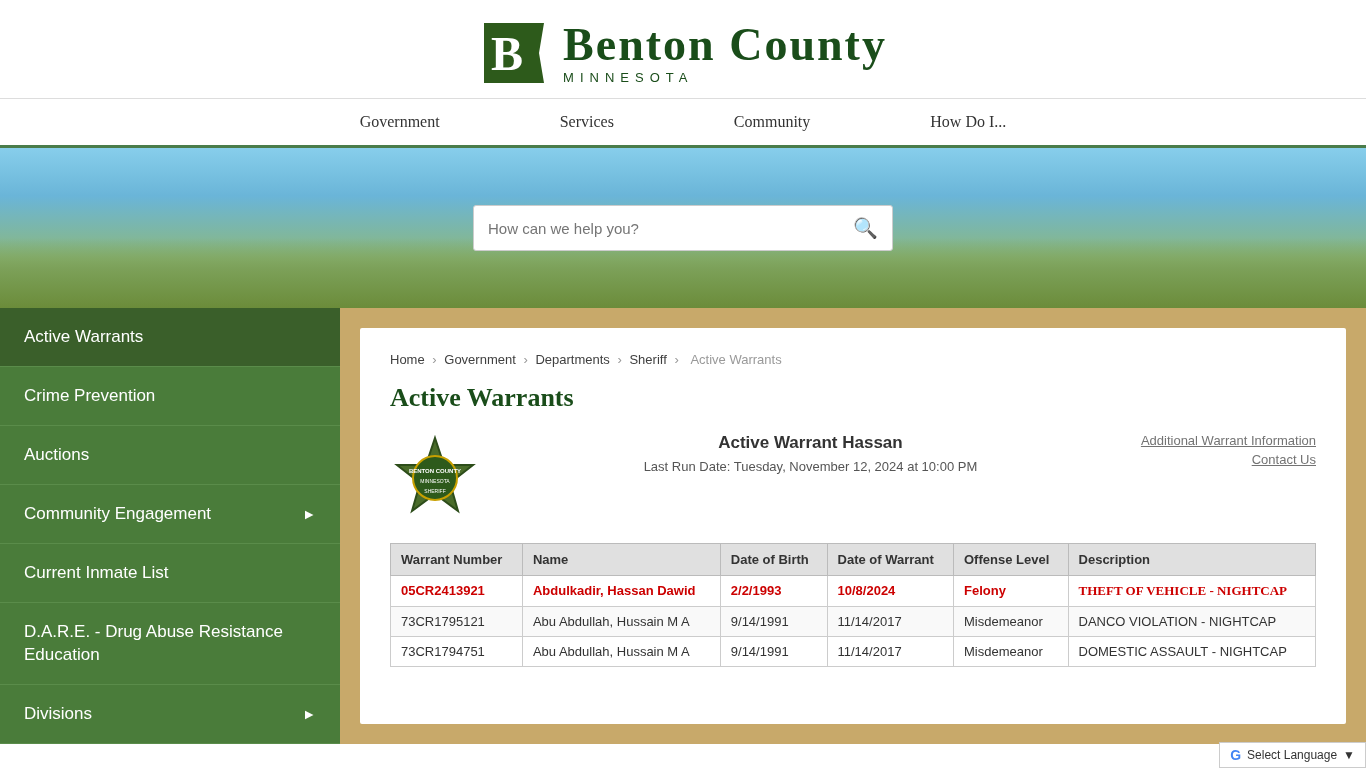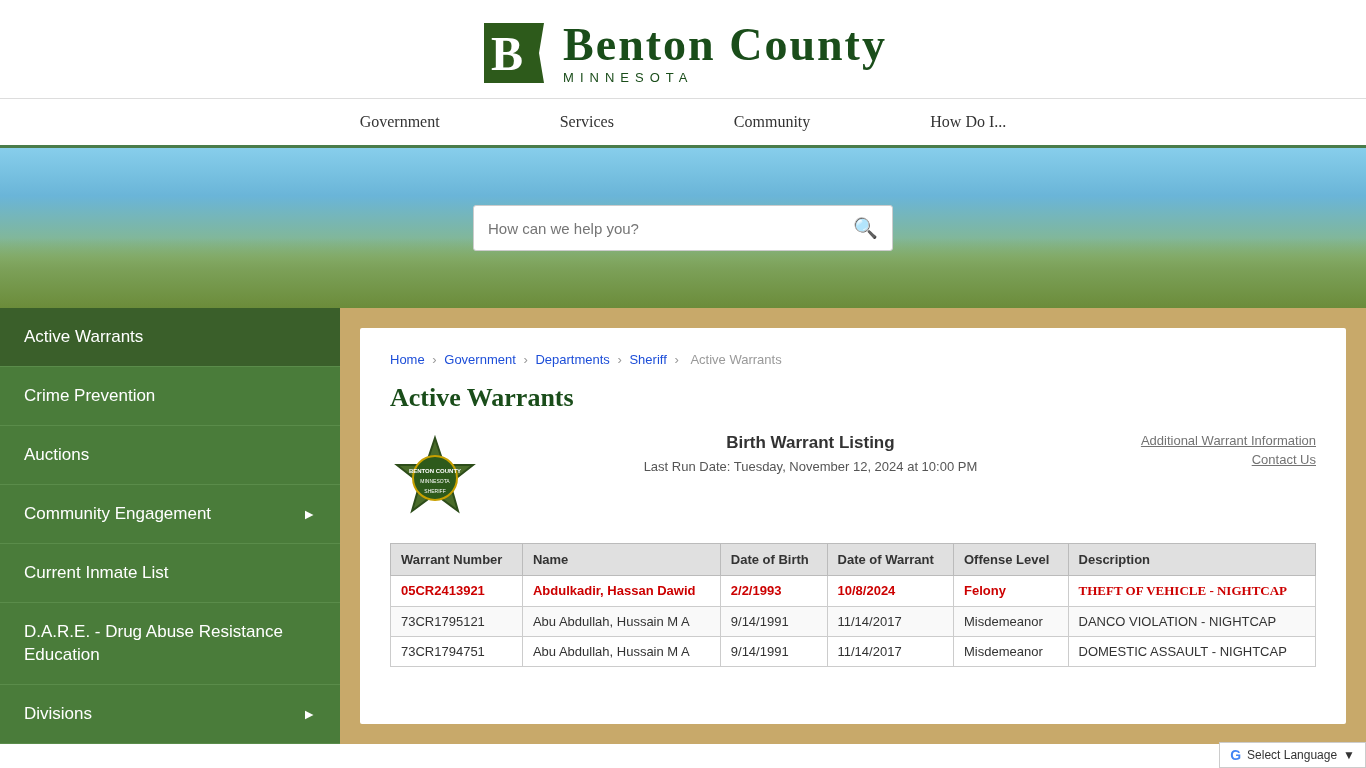--- a/index.html
+++ b/index.html
@@ -150,21 +150,21 @@
       padding: 24px 30px;
     }
 
     
     .breadcrumb {
       font-size: 13px;
       color: #666;
       margin-bottom: 16px;
     }
     .breadcrumb a {
-      color: #1d4ed8;
+      color: #404040;
       text-decoration: none;
       text-align: right;
     }
     .breadcrumb span {
       margin: 0 4px;
       color: #999;
     }
 
     
     .page-title {
@@ -349,21 +349,21 @@
       <svg class="sheriff-badge" viewBox="0 0 90 90">
 
         <polygon points="45,5 54,32 83,32 60,50 68,78 45,61 22,78 30,50 7,32 36,32" fill="#4a6c2a" stroke="#2d4d1a" stroke-width="2"></polygon>
         <circle cx="45" cy="45" r="22" fill="#2d5a1b" stroke="#c8a000" stroke-width="2"></circle>
         <text x="45" y="40" text-anchor="middle" font-family="Arial" font-size="6" fill="#fff" font-weight="bold">BENTON COUNTY</text>
         <text x="45" y="50" text-anchor="middle" font-family="Arial" font-size="5" fill="#fff">MINNESOTA</text>
         <text x="45" y="60" text-anchor="middle" font-family="Arial" font-size="5" fill="#fff">SHERIFF</text>
       </svg>
 
       <div class="warrant-title-block">
-        <h3>Birth Warrant Listing</h3>
+        <h3>Active Warrant Hassan</h3>
         <p>Last Run Date: Tuesday, November 12, 2024 at 10:00 PM</p>
       </div>
 
       <div class="warrant-links">
         <a href="#">Additional Warrant Information</a>
         <a href="#">Contact Us</a>
       </div>
     </div>
 
     <table class="warrants-table">

